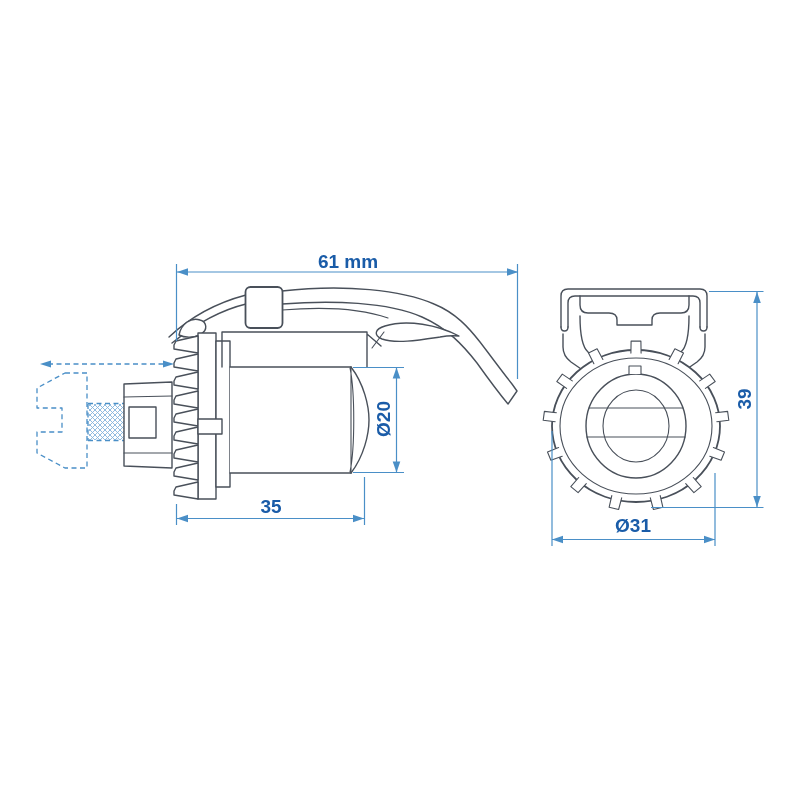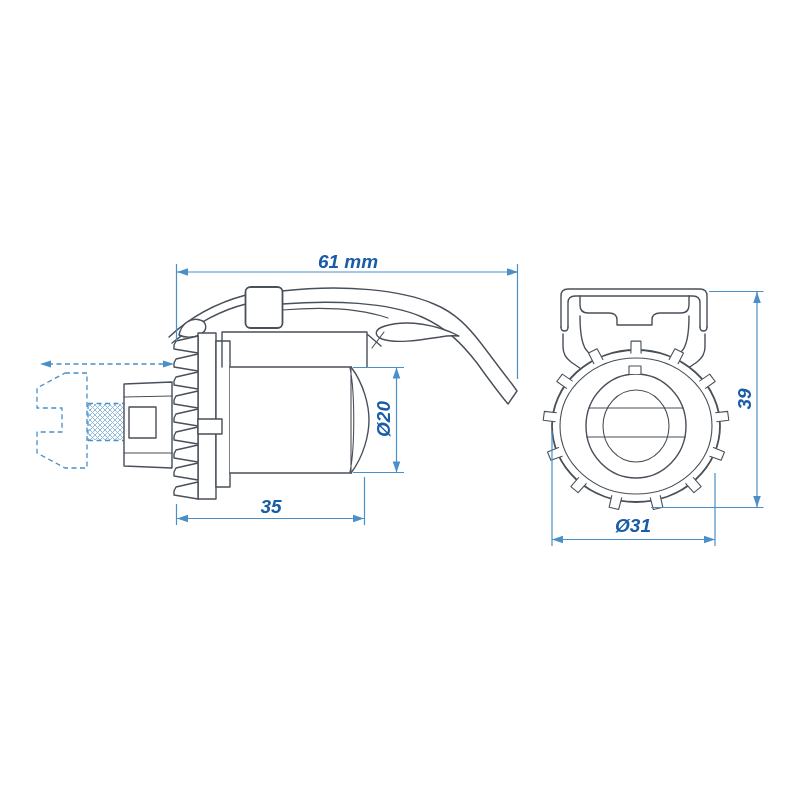--- a/index.html
+++ b/index.html
@@ -1,20 +1,20 @@
 <!DOCTYPE html>
 <html style="--bg: #ffffff; --ink: #49505a; --dim: #4a8fc7; --accent: #1a5ca8; --hatch: #86b4dc;"><head>
 <meta charset="utf-8">
 <style>
   :root{
     --bg:#ffffff; --ink:#49505a; --dim:#4a8fc7; --accent:#1a5ca8; --hatch:#86b4dc;
   }
   html,body{margin:0;padding:0;background:var(--bg);}
   .canvas{position:relative;width:800px;height:800px;background:var(--bg);overflow:hidden;
-          font-family:"Liberation Sans",sans-serif;font-style:italic;}
+          font-family:"Liberation Sans",sans-serif;}
   svg{position:absolute;left:0;top:0;}
   .ink{stroke:var(--ink);fill:none;stroke-width:1.4;stroke-linejoin:round;stroke-linecap:round;}
   .inkf{stroke:var(--ink);fill:#fff;stroke-width:1.4;stroke-linejoin:round;stroke-linecap:round;}
   .bold{stroke-width:1.8;}
   .thin{stroke-width:1.1;}
   .dim{stroke:var(--dim);fill:none;stroke-width:1.2;}
   .dash{stroke:var(--dim);fill:none;stroke-width:1.3;stroke-dasharray:5 3.5;stroke-linejoin:round;}
   .arrow{fill:var(--dim);stroke:none;}
   .dimtext{fill:var(--accent);font-family:"Liberation Sans",sans-serif;font-size:19px;font-weight:bold;}
 </style>

